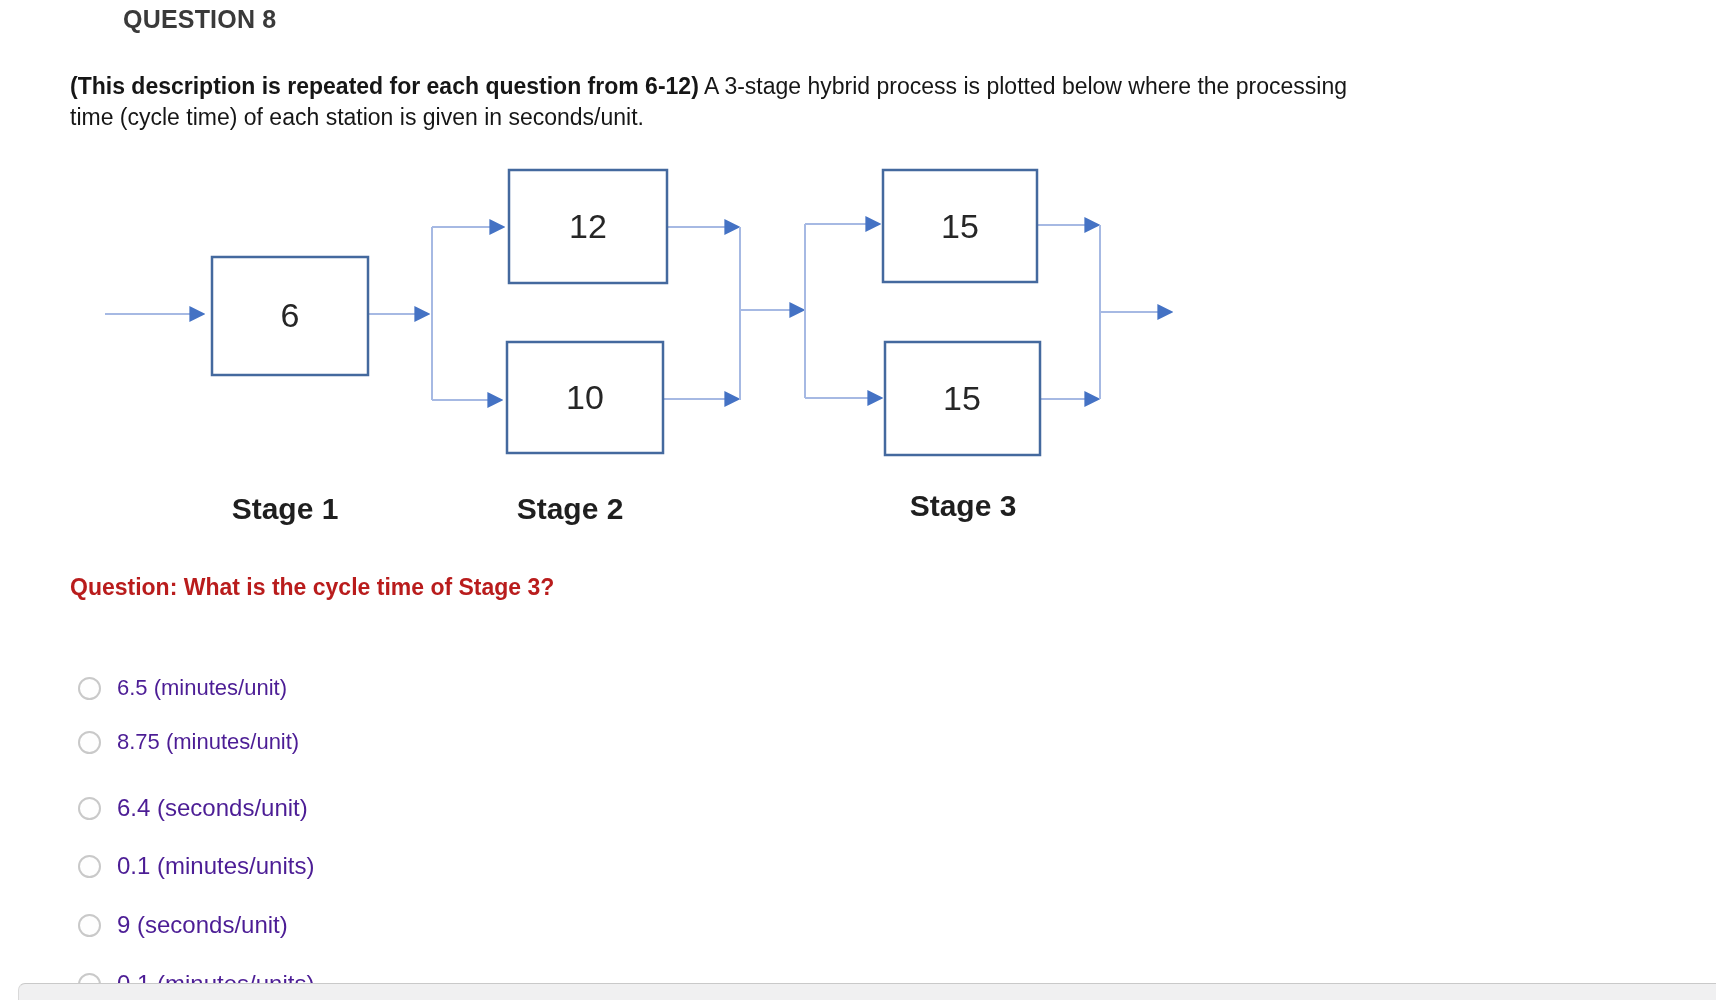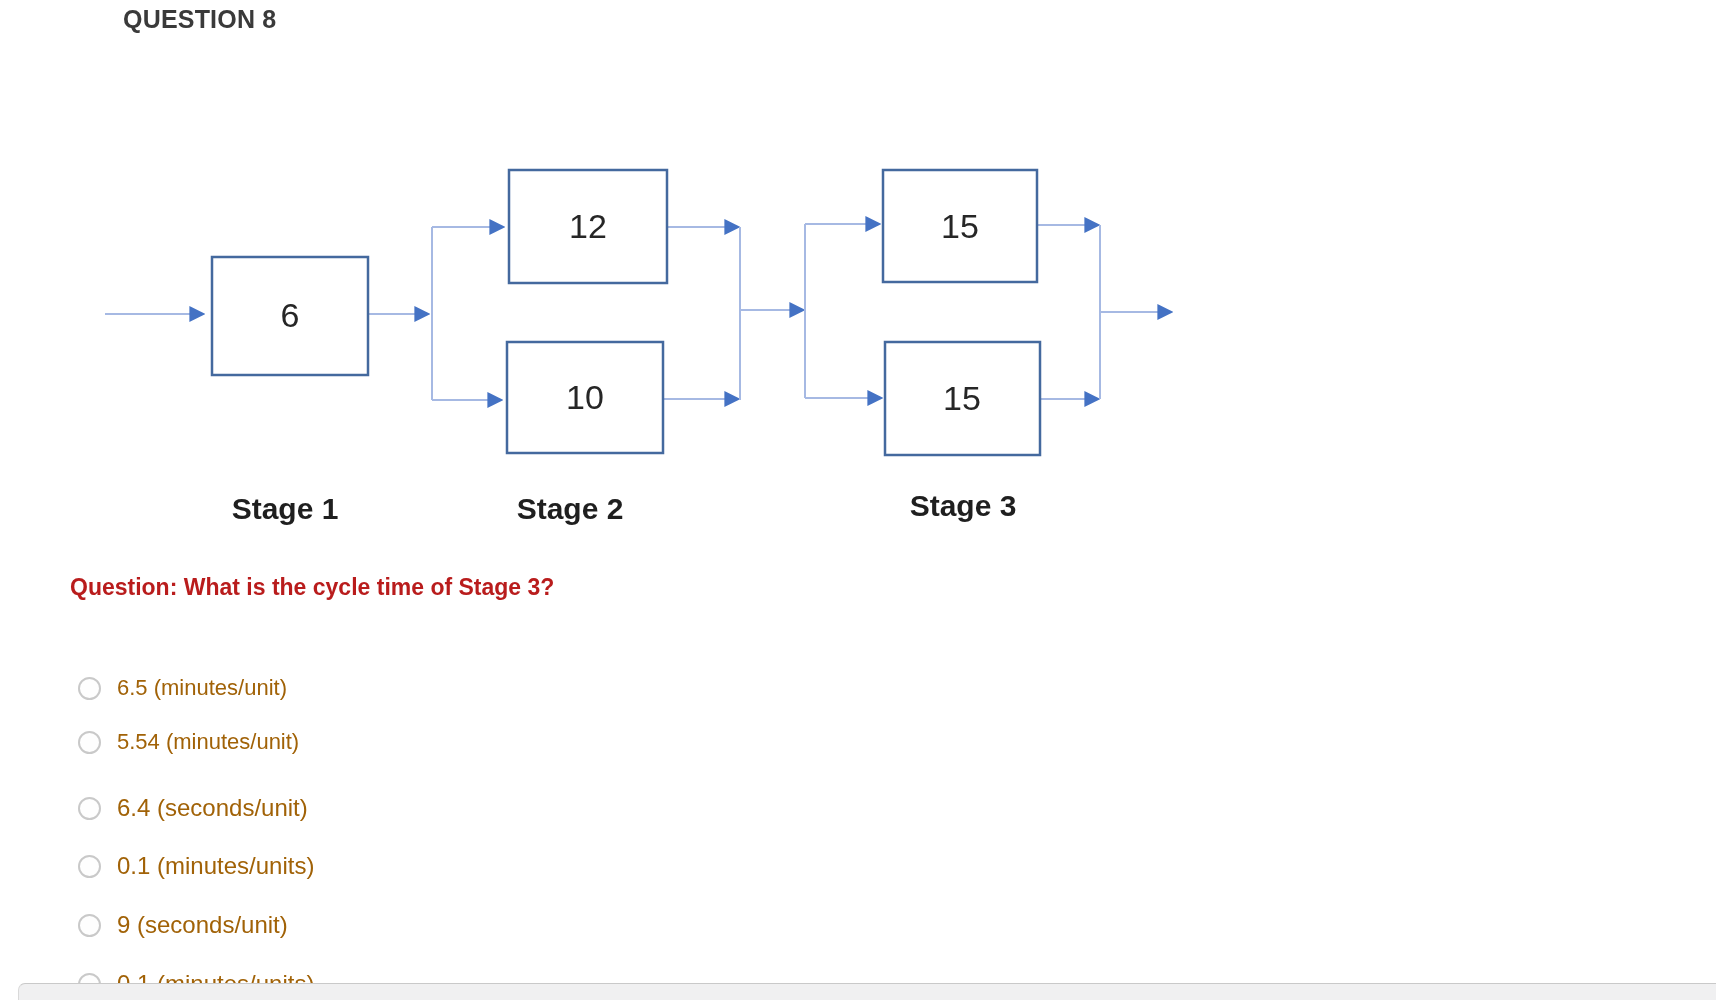--- a/index.html
+++ b/index.html
@@ -45,41 +45,43 @@
     gap: 16px;
     cursor: pointer;
   }
   .radio {
     width: 23px; height: 23px;
     border: 2px solid #c9c9c9;
     border-radius: 50%;
     background: #fefefe;
     flex: 0 0 auto;
   }
-  .opt-label { color: #a16207; white-space: nowrap; }
+  .opt-label { color: #4c1d95; white-space: nowrap; }
   .sz22 .opt-label { font-size: 22px; }
   .sz24 .opt-label { font-size: 24px; }
 
   .bottom-strip {
     position: absolute;
     left: 18px; right: 0; bottom: 0;
     height: 17px;
     background: #f0f0f1;
     border-top: 1px solid #c9c9c9;
     border-left: 1px solid #d9d9d9;
     border-top-left-radius: 7px;
     z-index: 5;
   }
 </style>
 </head>
 <body>
 
 <div class="abs q-title">QUESTION 8</div>
 
 <div class="abs q-desc">
+  <div><b>(This description is repeated for each question from 6-12)</b><span> A 3-stage hybrid process is plotted below where the processing</span></div>
+  <div>time (cycle time) of each station is given in seconds/unit.</div>
 </div>
 
 <svg class="abs diagram-svg" width="1170" height="420" viewBox="80 140 1170 420" xmlns="http://www.w3.org/2000/svg">
   <defs>
     <marker id="ah" viewBox="0 0 10 10" refX="8.5" refY="5" markerWidth="8" markerHeight="8" orient="auto-start-reverse">
       <path d="M0,0 L10,5 L0,10 z" fill="#4472c4"></path>
     </marker>
   </defs>
 
   <g stroke="#a6b9e3" stroke-width="2" fill="none">
@@ -133,21 +135,21 @@
 </svg>
 
 <div class="abs q-question">Question: What is the cycle time of Stage 3?</div>
 
 <div class="opt-row sz22" style="top:673px">
   <div class="radio"></div>
   <div class="opt-label">6.5 (minutes/unit)</div>
 </div>
 <div class="opt-row sz22" style="top:727px">
   <div class="radio"></div>
-  <div class="opt-label">5.54 (minutes/unit)</div>
+  <div class="opt-label">8.75 (minutes/unit)</div>
 </div>
 <div class="opt-row sz24" style="top:793px">
   <div class="radio"></div>
   <div class="opt-label">6.4 (seconds/unit)</div>
 </div>
 <div class="opt-row sz24" style="top:851px">
   <div class="radio"></div>
   <div class="opt-label">0.1 (minutes/units)</div>
 </div>
 <div class="opt-row sz24" style="top:910px">

